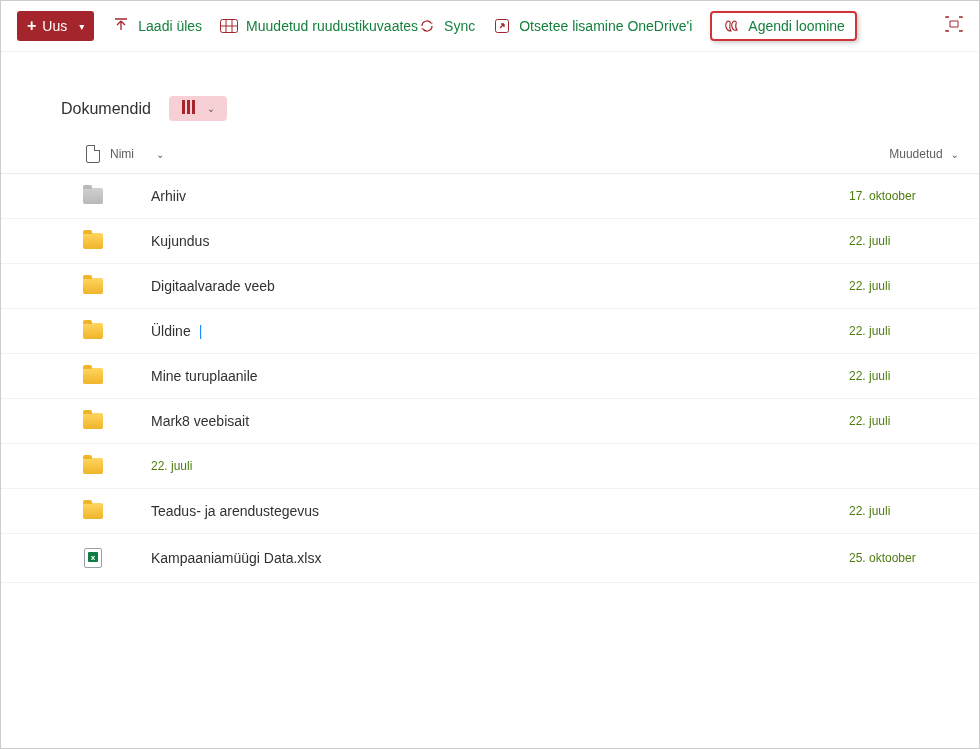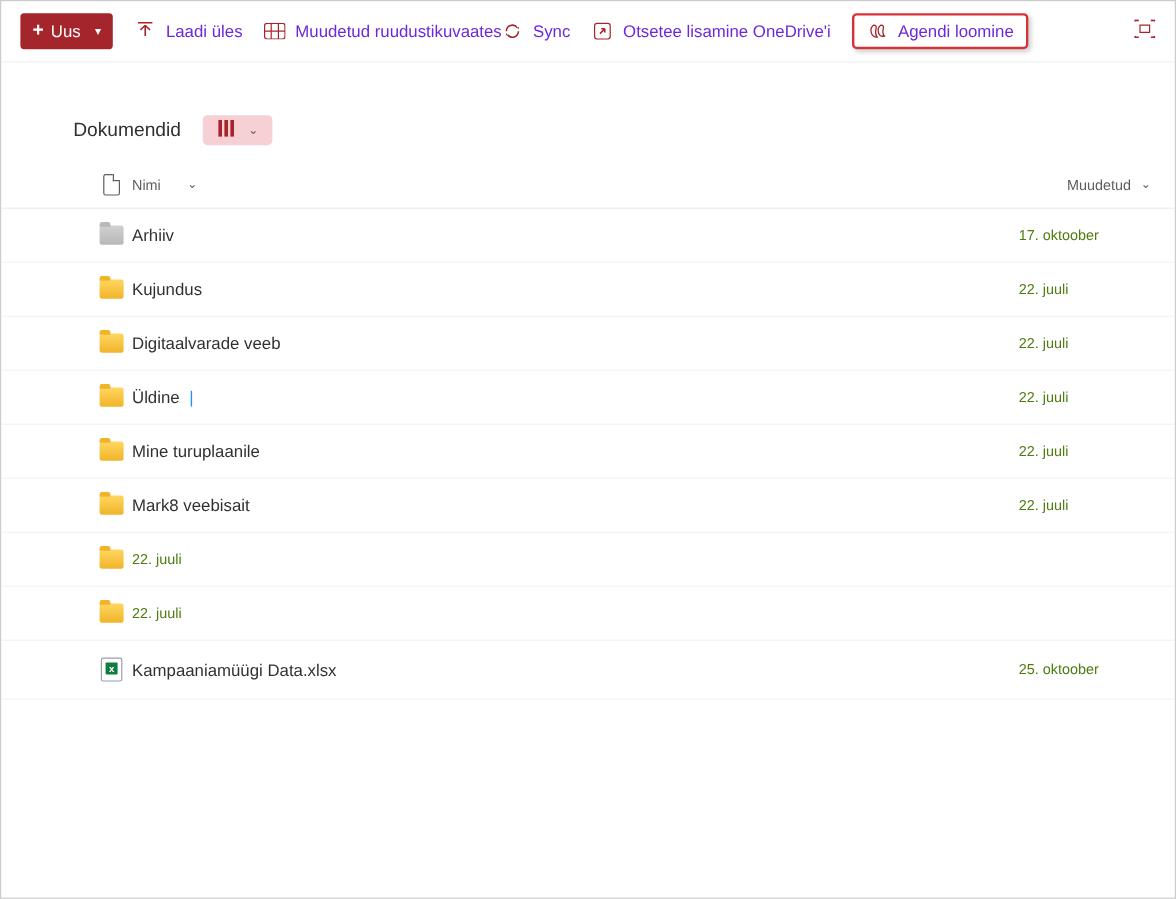--- a/index.html
+++ b/index.html
@@ -31,21 +31,21 @@
     font-size: 14px;
     cursor: pointer;
     gap: 6px;
   }
   .btn-new .plus { font-size: 16px; font-weight: bold; }
   .btn-new .chev { font-size: 10px; margin-left: 6px; }
   .tool-item {
     display: inline-flex;
     align-items: center;
     gap: 8px;
-    color: #6d28d9;
+    color: #15803d;
     cursor: pointer;
     font-size: 14px;
     white-space: nowrap;
   }
   .tool-icon {
     width: 18px; height: 18px;
     display: inline-flex; align-items: center; justify-content: center;
     color: #a4262c;
   }
   .agent-highlight {
@@ -89,20 +89,21 @@
   .col-doc-icon { width: 34px; display:flex; justify-content:center;}
   .col-name { flex: 1; display: flex; align-items: center; gap: 22px; cursor: pointer; }
   .col-mod { width: 110px; display: flex; align-items: center; gap: 8px; cursor: pointer; justify-content:flex-end;}
   .chev-down { font-size: 10px; color: #605e5c; }
   .row {
     display: flex;
     align-items: center;
     padding: 14px 20px 14px 75px;
     border-bottom: 1px solid #f3f2f1;
     cursor: pointer;
+    gap: 41px;
   }
   .row .icon-cell { width: 34px; display:flex; justify-content:center; }
   .row .name-cell { flex: 1; font-size: 14px; color: #323130; display:flex; align-items:center; gap:8px;}
   .row .mod-cell { width: 110px; font-size: 12px; color: #4d7c0f; }
   .folder-yellow {
     width: 20px; height: 16px;
     background: linear-gradient(#ffd660,#f0b429);
     border-radius: 2px 2px 2px 2px;
     position: relative;
   }
@@ -329,20 +330,23 @@
     <div class="row">
       <div class="icon-cell">
         <span class="folder-yellow"></span>
       </div>
       <div class="mod-cell">22. juuli</div>
     </div>
     <div class="row">
       <div class="icon-cell">
         <span class="folder-yellow"></span>
       </div>
+      <div class="name-cell">
+        <span>Teadus- ja arendustegevus</span>
+      </div>
       <div class="mod-cell">22. juuli</div>
     </div>
     <div class="row">
       <div class="icon-cell">
         <span class="excel-icon"></span>
       </div>
       <div class="name-cell">
         <span>Kampaaniamüügi Data.xlsx</span>
       </div>
       <div class="mod-cell">25. oktoober</div>

